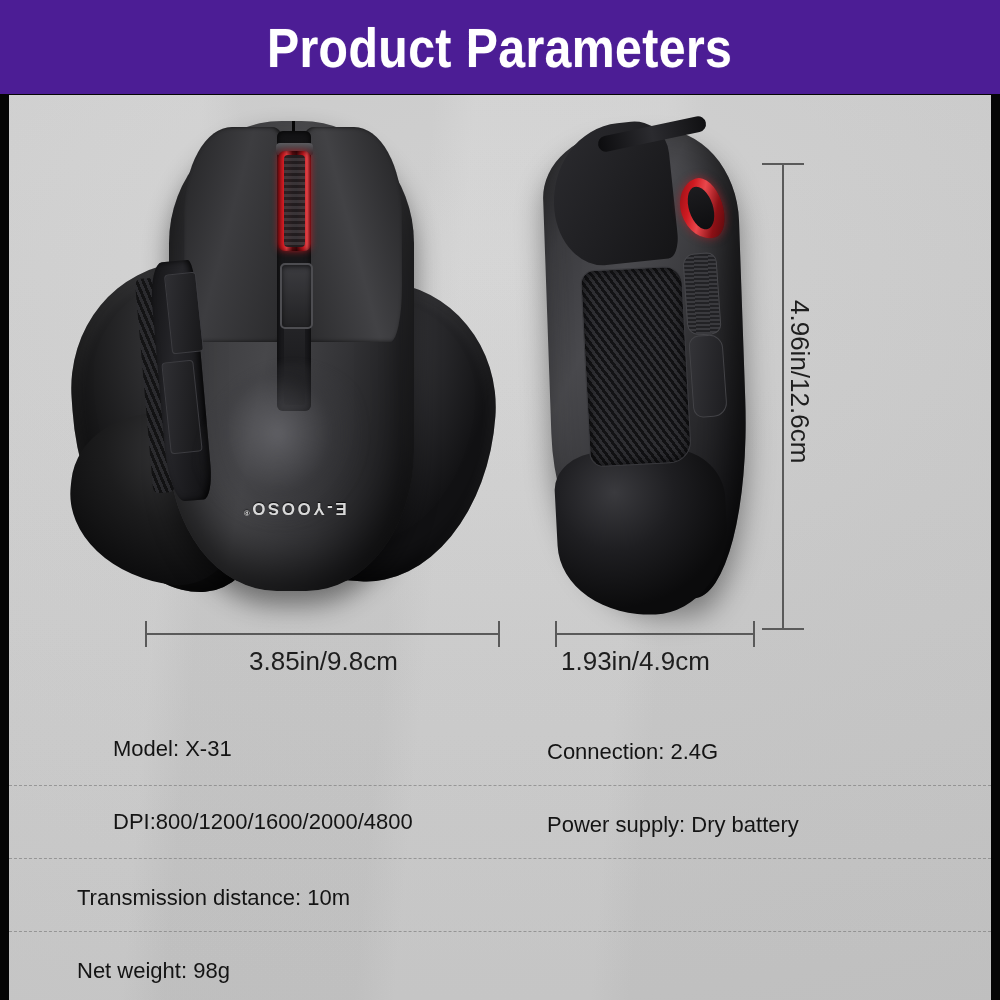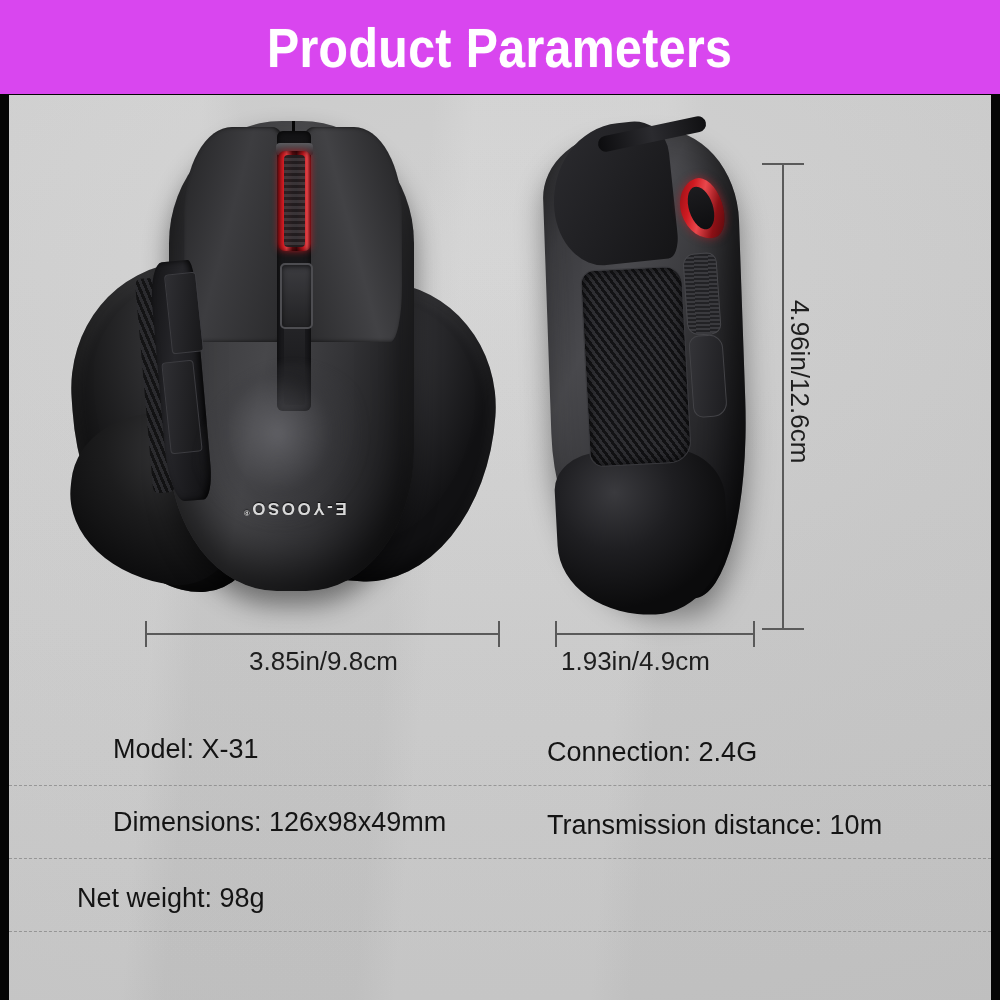--- a/index.html
+++ b/index.html
@@ -7,21 +7,21 @@
   body{
     width:1000px;height:1000px;overflow:hidden;
     background:#0a0a0a;
     font-family:"Liberation Sans", sans-serif;
   }
   #page{position:relative;width:1000px;height:1000px;background:#050505;overflow:hidden;}
 
   
   .header{
     position:absolute;left:0;top:0;width:1000px;height:94px;
-    background:#d946ef;
+    background:#4c1d95;
     display:flex;align-items:center;justify-content:center;
     z-index:20;
   }
   .header-title{
     color:#ffffff;
     font-family:"Liberation Sans", sans-serif;
     font-size:56px;
     font-weight:bold;
     letter-spacing:0.5px;
     transform:scaleX(0.86);
@@ -271,21 +271,21 @@
   
   .specs{
     position:absolute;left:0;top:617px;width:982px;
   }
   .spec-row{
     position:relative;display:flex;height:72px;align-items:center;
     border-bottom:1px dashed rgba(110,110,110,.55);
   }
   .spec-row:first-child{border-top:1px dashed rgba(110,110,110,.0);}
   .spec-cell{
-    color:#141414;font-size:27px;
+    color:#141414;font-size:22px;
     font-family:"Liberation Sans", sans-serif;
     white-space:nowrap;
   }
   .spec-left{width:470px;padding-left:104px;box-sizing:border-box;}
   .spec-right{flex:1;padding-left:68px;box-sizing:border-box;margin-top:6px;}
 </style>
 </head>
 <body>
 
 <div id="page">
@@ -348,23 +348,26 @@
     <div class="dim-cap-v" style="left:744px;top:526px;height:26px;"></div>
     <div class="dim-label" style="left:552px;top:551px;">1.93in/4.9cm</div>
 
     <div class="specs">
 
       <div class="spec-row">
         <div class="spec-cell spec-left">Model: X-31</div>
         <div class="spec-cell spec-right">Connection: 2.4G</div>
       </div>
 
-
       <div class="spec-row">
-        <div class="spec-cell spec-left">Dimensions: 126x98x49mm</div>
+        <div class="spec-cell spec-left">DPI:800/1200/1600/2000/4800</div>
+        <div class="spec-cell spec-right">Power supply: Dry battery</div>
+      </div>
+
+      <div class="spec-row">
         <div class="spec-cell spec-right">Transmission distance: 10m</div>
       </div>
 
       <div class="spec-row">
         <div class="spec-cell spec-right">Net weight: 98g</div>
       </div>
 
     </div>
 
   </div>

